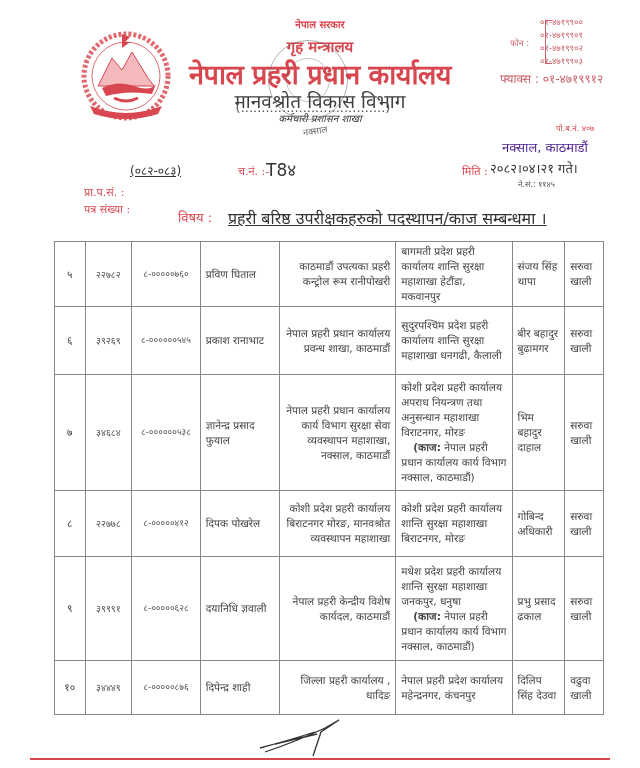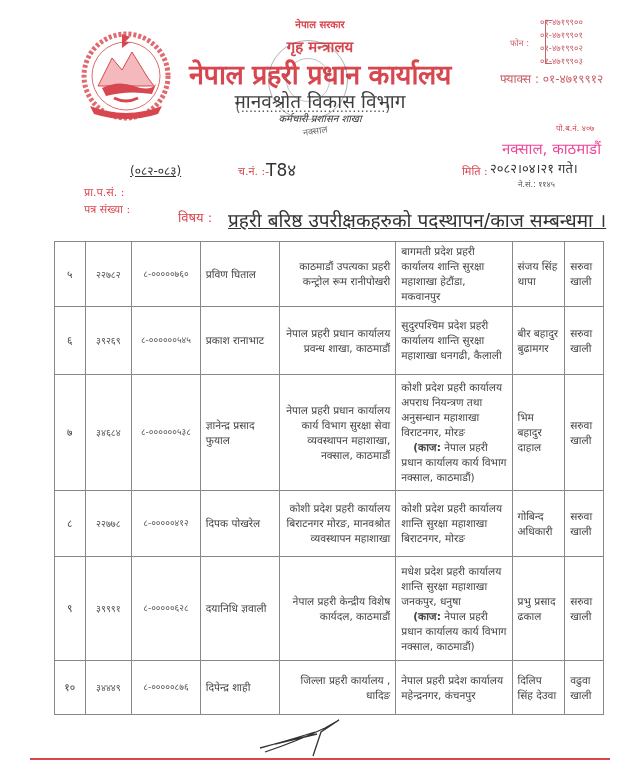--- a/index.html
+++ b/index.html
@@ -22,34 +22,34 @@
   .stamp { left: 268px; top: 40px; width: 78px; height: 78px; border: 1.5px solid rgba(80,80,80,0.45); border-radius: 50%; }
   .stamp-inner { left: 286px; top: 58px; width: 42px; height: 42px; border: 1px solid rgba(80,80,80,0.35); border-radius: 50%; }
   #stamp-text { left: 303px; top: 124px; font-size: 9px; color: #666; transform: rotate(-8deg); }
 
   .phones { left: 540px; top: 16px; font-size: 8.5px; color: #c9616a; line-height: 13px; }
   .phone-bracket { left: 545px; top: 20px; width: 6px; height: 42px; border: 1px solid #c9616a; border-right: none; }
   #phone-label { left: 510px; top: 37px; font-size: 8.5px; color: #c9616a; }
   #fax-row { left: 500px; top: 70px; font-size: 12px; color: #c9616a; }
 
   #pobox { left: 556px; top: 122px; font-size: 8px; color: #d8474f; }
-  #address { left: 502px; top: 138px; font-size: 15px; color: #ec4899; }
+  #address { left: 502px; top: 138px; font-size: 13px; color: #4c1d95; }
 
   .meta-label { font-size: 11px; color: #d8474f; }
   #ref-label { left: 84px; top: 153px; margin-top: 48px; }
   #ref-value { left: 130px; top: 162px; font-size: 12px; color: #333; text-decoration: underline; }
   #chalani-label { left: 238px; top: 163px; }
   #chalani-value { left: 266px; top: 158px; font-size: 17px; color: #333; }
   #date-label { left: 462px; top: 163px; }
   #date-value { left: 490px; top: 159px; font-size: 13px; color: #333; }
   #nepsam { left: 518px; top: 178px; font-size: 8px; color: #555; }
   #prapasa-label { left: 84px; top: 184px; }
 
   #subject-label { left: 178px; top: 208px; font-size: 13px; color: #d8474f; }
-  #subject-text { left: 228px; top: 207px; font-size: 19px; color: #333; text-decoration: underline; }
+  #subject-text { left: 228px; top: 207px; font-size: 16px; color: #333; text-decoration: underline; }
 
   table.main {
     position: absolute; left: 54px; top: 241px; width: 550px;
     border-collapse: collapse; font-size: 10.5px; color: #444;
   }
   table.main td {
     border: 1px solid #888; vertical-align: middle; padding: 2px 5px; line-height: 15px;
   }
   td.c-sn { width: 20px; text-align: center; }
   td.c-id { width: 36px; text-align: center; font-size: 9.5px; color: #555; }

